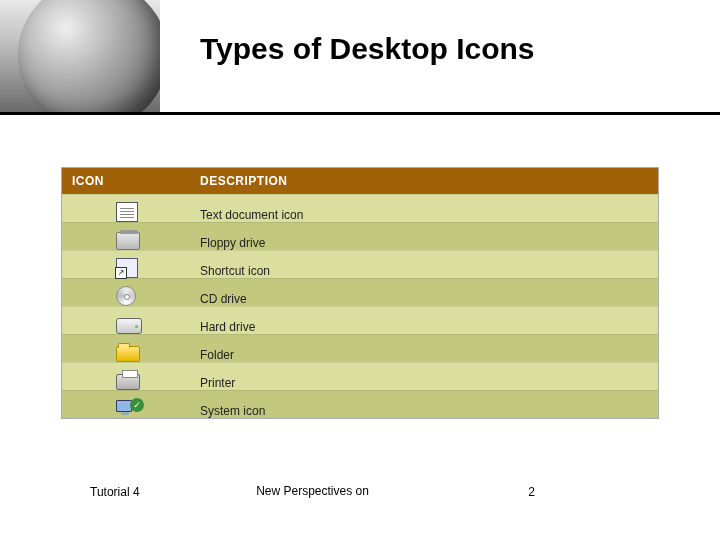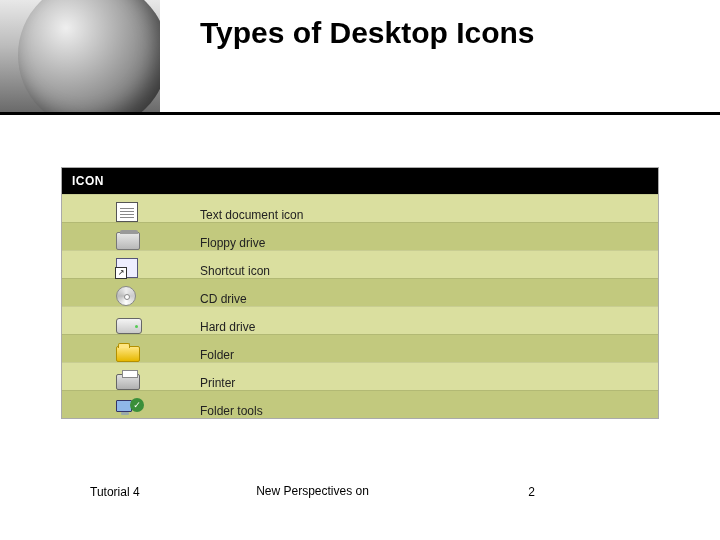--- a/index.html
+++ b/index.html
@@ -20,39 +20,39 @@
   .header-image .cyl {
     position: absolute;
     top: -20px; left: 18px;
     width: 150px; height: 150px;
     border-radius: 50%;
     background: radial-gradient(ellipse at 32% 32%, #efefef 0%, #8d8d8d 55%, #3a3a3a 100%);
     box-shadow: inset -10px -10px 20px rgba(0,0,0,0.4);
   }
   .title {
     position: absolute;
-    top: 16px; left: 200px;
+    top: 32px; left: 200px;
     font-size: 30px;
     font-weight: bold;
     color: #000;
   }
   .black-bar {
     position: absolute;
     top: 112px; left: 0; width: 720px; height: 3px;
     background: #000;
   }
 
   .table-wrap {
     position: absolute;
     top: 168px; left: 62px; width: 596px;
     box-shadow: 0 0 0 1px #aaa;
   }
   .table-header {
     display: flex;
-    background: #000000;
+    background: #a16207;
     color: #fff;
     font-size: 12px;
     font-weight: bold;
     letter-spacing: 0.5px;
   }
   .col-icon { width: 128px; padding: 6px 10px; }
   .col-desc { flex: 1; padding: 6px 10px; }
 
   .table-body .row {
     display: flex;
@@ -184,20 +184,21 @@
     <div class="header-image">
       <div class="cyl"></div>
     </div>
     <div class="title">Types of Desktop Icons</div>
   </div>
   <div class="black-bar"></div>
 
   <div class="table-wrap">
     <div class="table-header">
       <div class="col-icon">ICON</div>
+      <div class="col-desc">DESCRIPTION</div>
     </div>
     <div class="table-body">
 
       <div class="row">
         <div class="col-icon">
             <span class="ico ico-text"></span>
           </div>
         <div class="col-desc">Text document icon</div>
       </div>
 
@@ -243,21 +244,21 @@
         <div class="col-desc">Printer</div>
       </div>
 
       <div class="row">
         <div class="col-icon">
           <span class="ico ico-systools">
             <span class="mon"></span>
               <span class="badge">✓</span>
           </span>
         </div>
-        <div class="col-desc">Folder tools</div>
+        <div class="col-desc">System icon</div>
       </div>
 
     </div>
   </div>
 
   <div class="footer">
     <div class="footer-left">Tutorial 4</div>
     <div class="footer-center">
       <span>New Perspectives on</span><br>
     </div>

